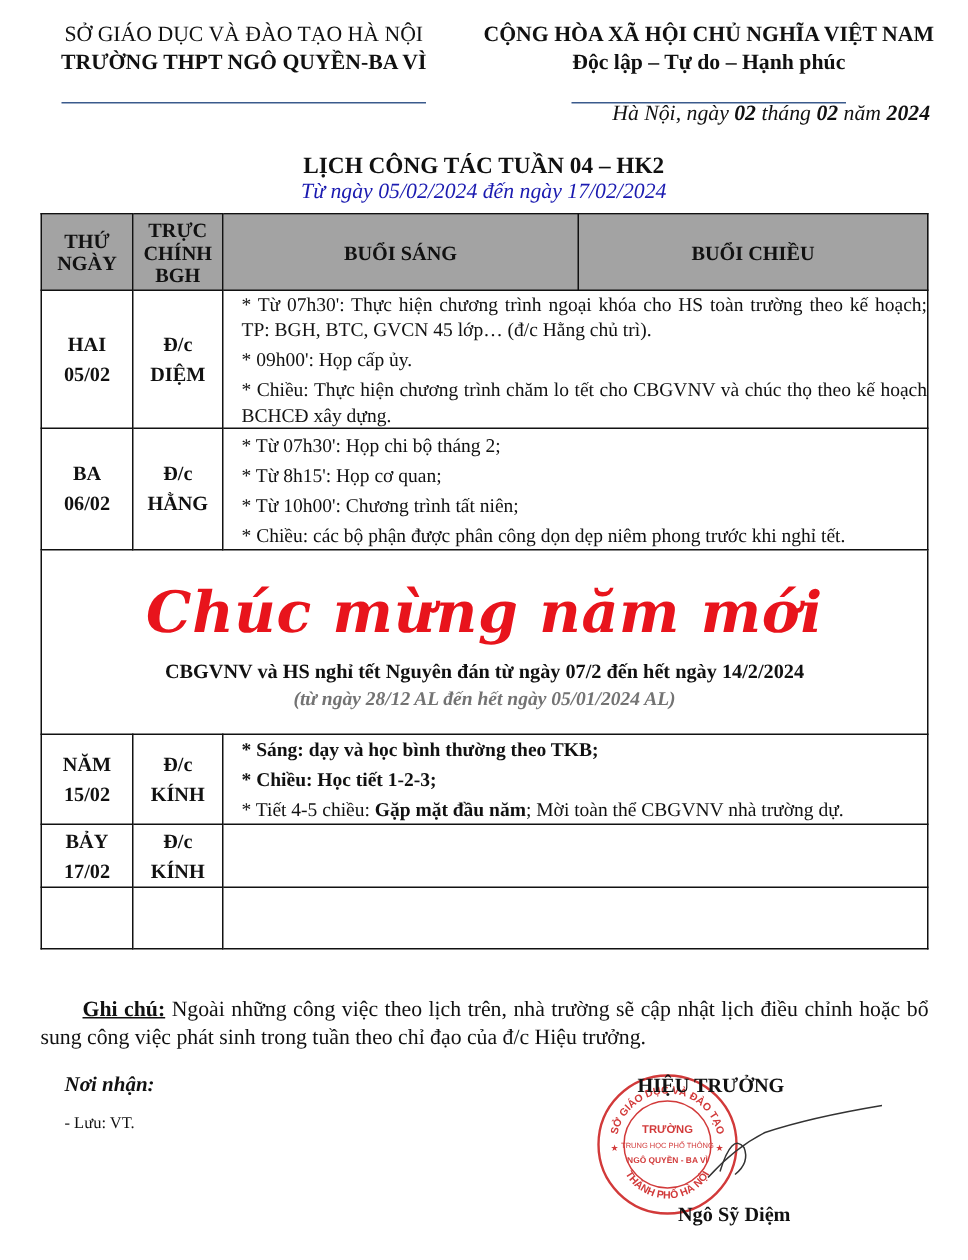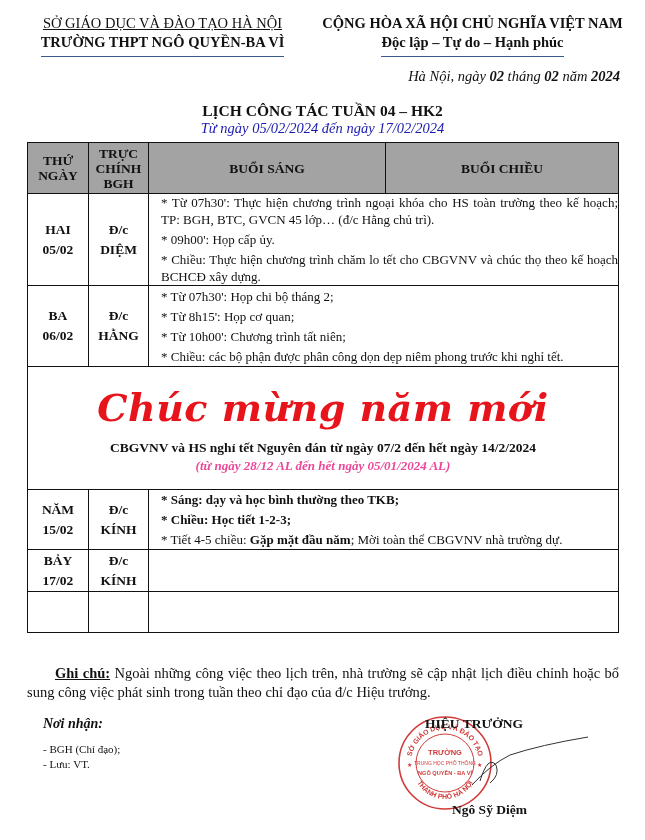--- a/index.html
+++ b/index.html
@@ -2,44 +2,44 @@
 <html><head>
 <meta charset="utf-8">
 <style>
   html, body { margin: 0; padding: 0; background: #ffffff; }
   body { width: 645px; height: 840px; position: relative; overflow: hidden;
          font-family: "Liberation Serif", "DejaVu Serif", serif; color: #111; }
   .abs { position: absolute; }
   .center { text-align: center; }
 
   
-  .hdr-left { left: 20px; top: 14px; width: 285px; text-decoration: underline; }
+  .hdr-left { left: 20px; top: 14px; width: 285px; }
   .hdr-right { left: 305px; top: 14px; width: 335px; }
   .hdr-line1 { font-size: 14.5px; line-height: 19px; white-space: nowrap; }
   .hdr-line2 { font-size: 14.5px; line-height: 19px; font-weight: bold; white-space: nowrap; }
-  .uline { display: inline-block; border-bottom: 1px solid #3a5a8c; padding-bottom: 4px; }
+  .uline { display: inline-block; border-bottom: 1px solid #3a5a8c; padding-bottom: 16px; }
   .date-line { left: 300px; top: 68px; width: 320px; font-size: 14.5px; font-style: italic; text-align: right; white-space: nowrap; }
   .date-line b { font-weight: bold; }
 
   .title { left: 0; top: 101px; width: 645px; font-size: 15.5px; font-weight: bold; line-height: 19px; }
   .subtitle { left: 0; top: 119px; width: 645px; font-size: 14.5px; font-style: italic; color: #1a1ab0; line-height: 18px; }
 
   
   table.sched { position: absolute; left: 27px; top: 142px; width: 591px; border-collapse: collapse; table-layout: fixed; }
   table.sched td, table.sched th { border: 1px solid #111; padding: 0; vertical-align: middle; }
   table.sched th { background: #a3a3a3; font-weight: bold; font-size: 13.5px; line-height: 15px; }
   th.c-day, th.c-duty { font-size: 13px; }
   td.day, td.duty { text-align: center; font-weight: bold; font-size: 13.5px; line-height: 20px; }
   td.content { font-size: 13px; line-height: 17px; padding: 2px 6px 2px 6px; text-align: justify; }
   td.content p { margin: 0 0 3px 12px; }
   td.content p:last-child { margin-bottom: 0; }
   .tet-cell { text-align: center; }
   .tet-greet { font-family: "DejaVu Serif", serif; font-style: italic; font-weight: bold; color: #e8141c; font-size: 38px; line-height: 46px; margin-top: 6px; letter-spacing: 0.5px; }
   .tet-line1 { font-weight: bold; font-size: 13.5px; line-height: 18px; margin-top: 8px; }
-  .tet-line2 { font-style: italic; font-weight: bold; font-size: 13px; color: #ec4899; line-height: 17px; margin-bottom: 4px; }
+  .tet-line2 { font-style: italic; font-weight: bold; font-size: 13px; color: #737373; line-height: 17px; margin-bottom: 4px; }
 
   
   .note { left: 27px; top: 664px; width: 592px; font-size: 14.5px; line-height: 19px; text-align: justify; }
   .note .lbl { font-weight: bold; text-decoration: underline; margin-left: 28px; }
 
   .recv-title { left: 43px; top: 716px; font-size: 14px; font-weight: bold; font-style: italic; }
   .recv-list { left: 43px; top: 742px; font-size: 11px; line-height: 14.5px; }
   .recv-list div { white-space: nowrap; }
   .recv-list i { font-style: italic; }
 
@@ -156,21 +156,20 @@
     <td></td>
     <td colspan="2"></td>
   </tr>
 </tbody>
   </table>
 
 <div class="abs note"><span class="lbl">Ghi chú:</span><span> Ngoài những công việc theo lịch trên, nhà trường sẽ cập nhật lịch điều chỉnh hoặc bổ sung công việc phát sinh trong tuần theo chỉ đạo của đ/c Hiệu trưởng.</span></div>
 
 <div class="abs recv-title">Nơi nhận:</div>
 <div class="abs recv-list">
-  <div>- BGH (Chỉ đạo);</div>
   <div>- Lưu: VT.</div>
 </div>
 
 <svg class="abs stamp" viewBox="0 0 96 96">
   <defs>
     <path id="arcTop" d="M 14 48 A 34 34 0 0 1 82 48"></path>
     <path id="arcBot" d="M 16 52 A 32 32 0 0 0 80 52"></path>
   </defs>
   <circle cx="48" cy="48" r="46" fill="none" stroke="#d23a3a" stroke-width="1.6"></circle>
   <circle cx="48" cy="48" r="29" fill="none" stroke="#d23a3a" stroke-width="1"></circle>

